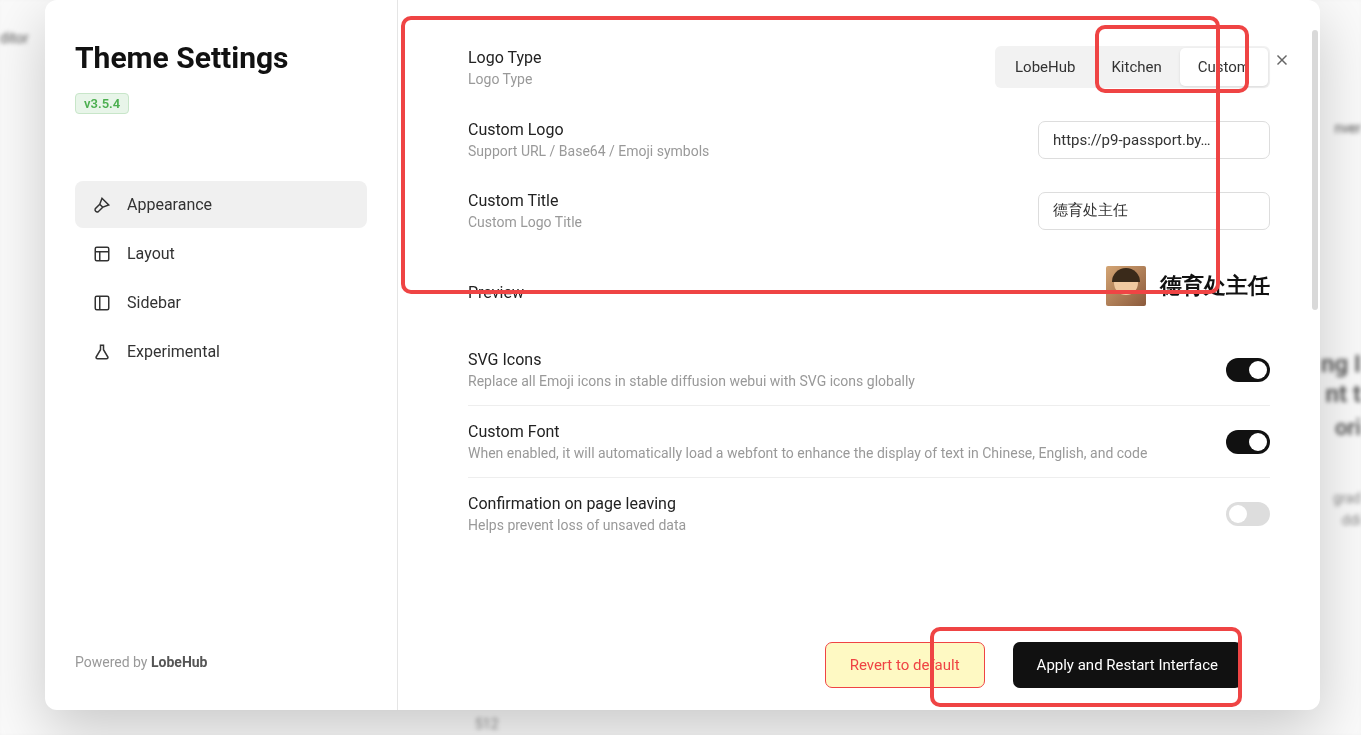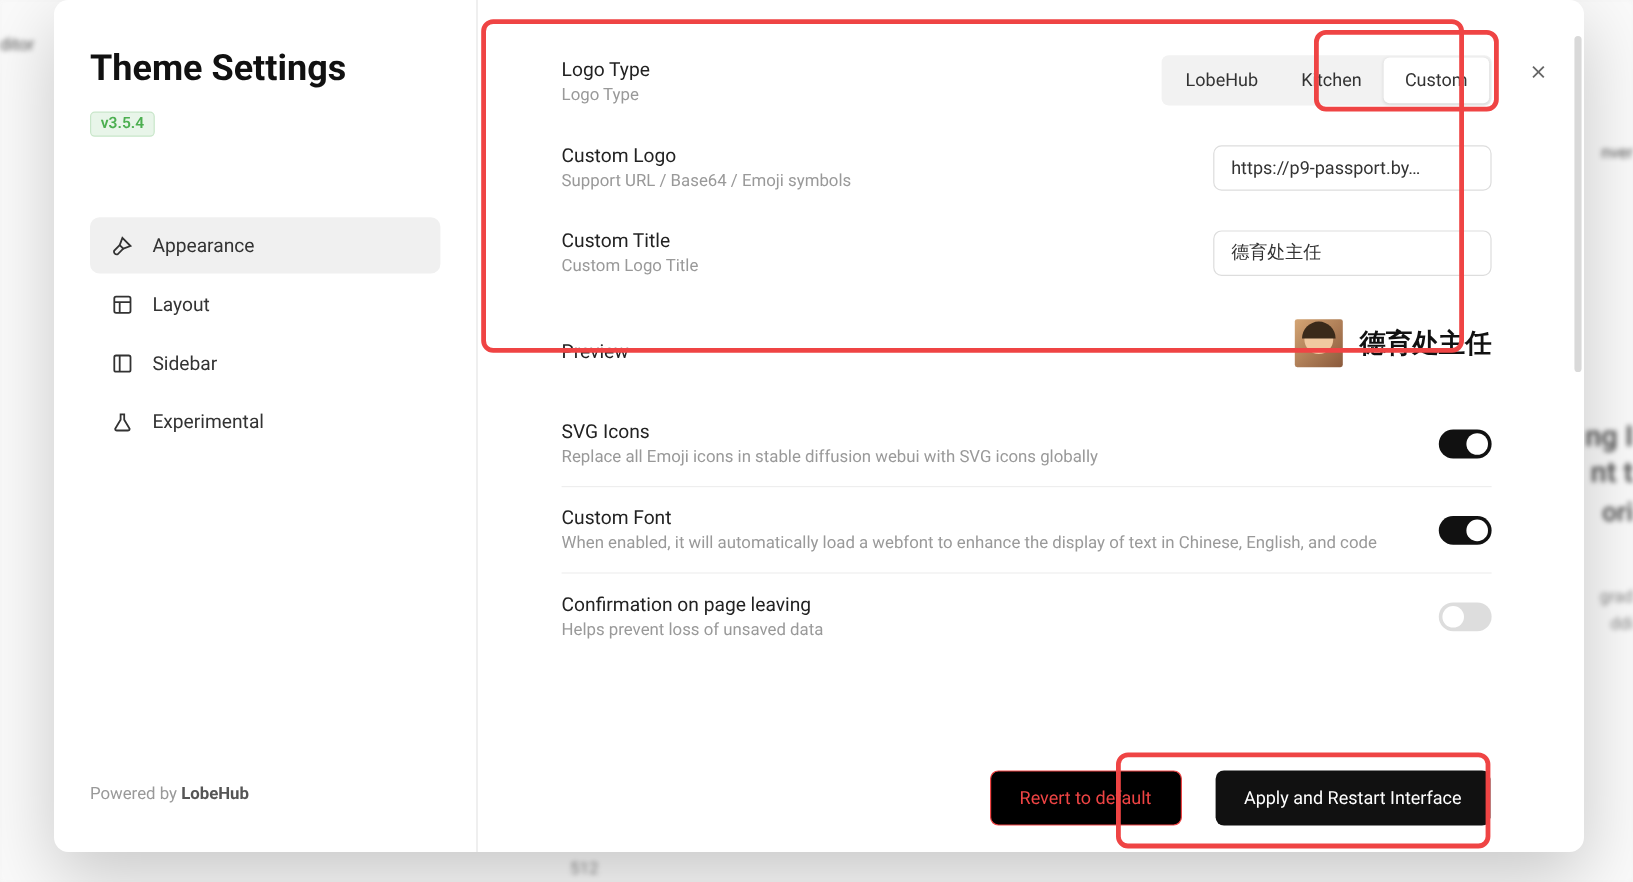--- a/index.html
+++ b/index.html
@@ -208,21 +208,21 @@
       top: 627px;
       left: 930px;
       width: 312px;
       height: 80px;
       border: 4px solid #ef4444;
       border-radius: 10px;
       pointer-events: none;
       z-index: 5;
     }
     .settings-group {
-      padding: 30px 77px 10px 70px;
+      padding: 30px 50px 10px 70px;
     }
     .setting-row {
       display: flex;
       align-items: center;
       justify-content: space-between;
       padding: 16px 0;
     }
     .setting-row.bordered {
       border-bottom: 1px solid #eee;
     }
@@ -345,21 +345,21 @@
     }
     .btn {
       padding: 13px 24px;
       border-radius: 7px;
       font-size: 15px;
       cursor: pointer;
       font-family: inherit;
       border: none;
     }
     .btn-secondary {
-      background: #000000;
+      background: #fef9c3;
       border: 1px solid #ef4444;
       color: #ef4444;
     }
     .btn-primary {
       background: #111;
       color: #fff;
     }
     .scrollbar-track {
       position: absolute;
       right: 2px;

